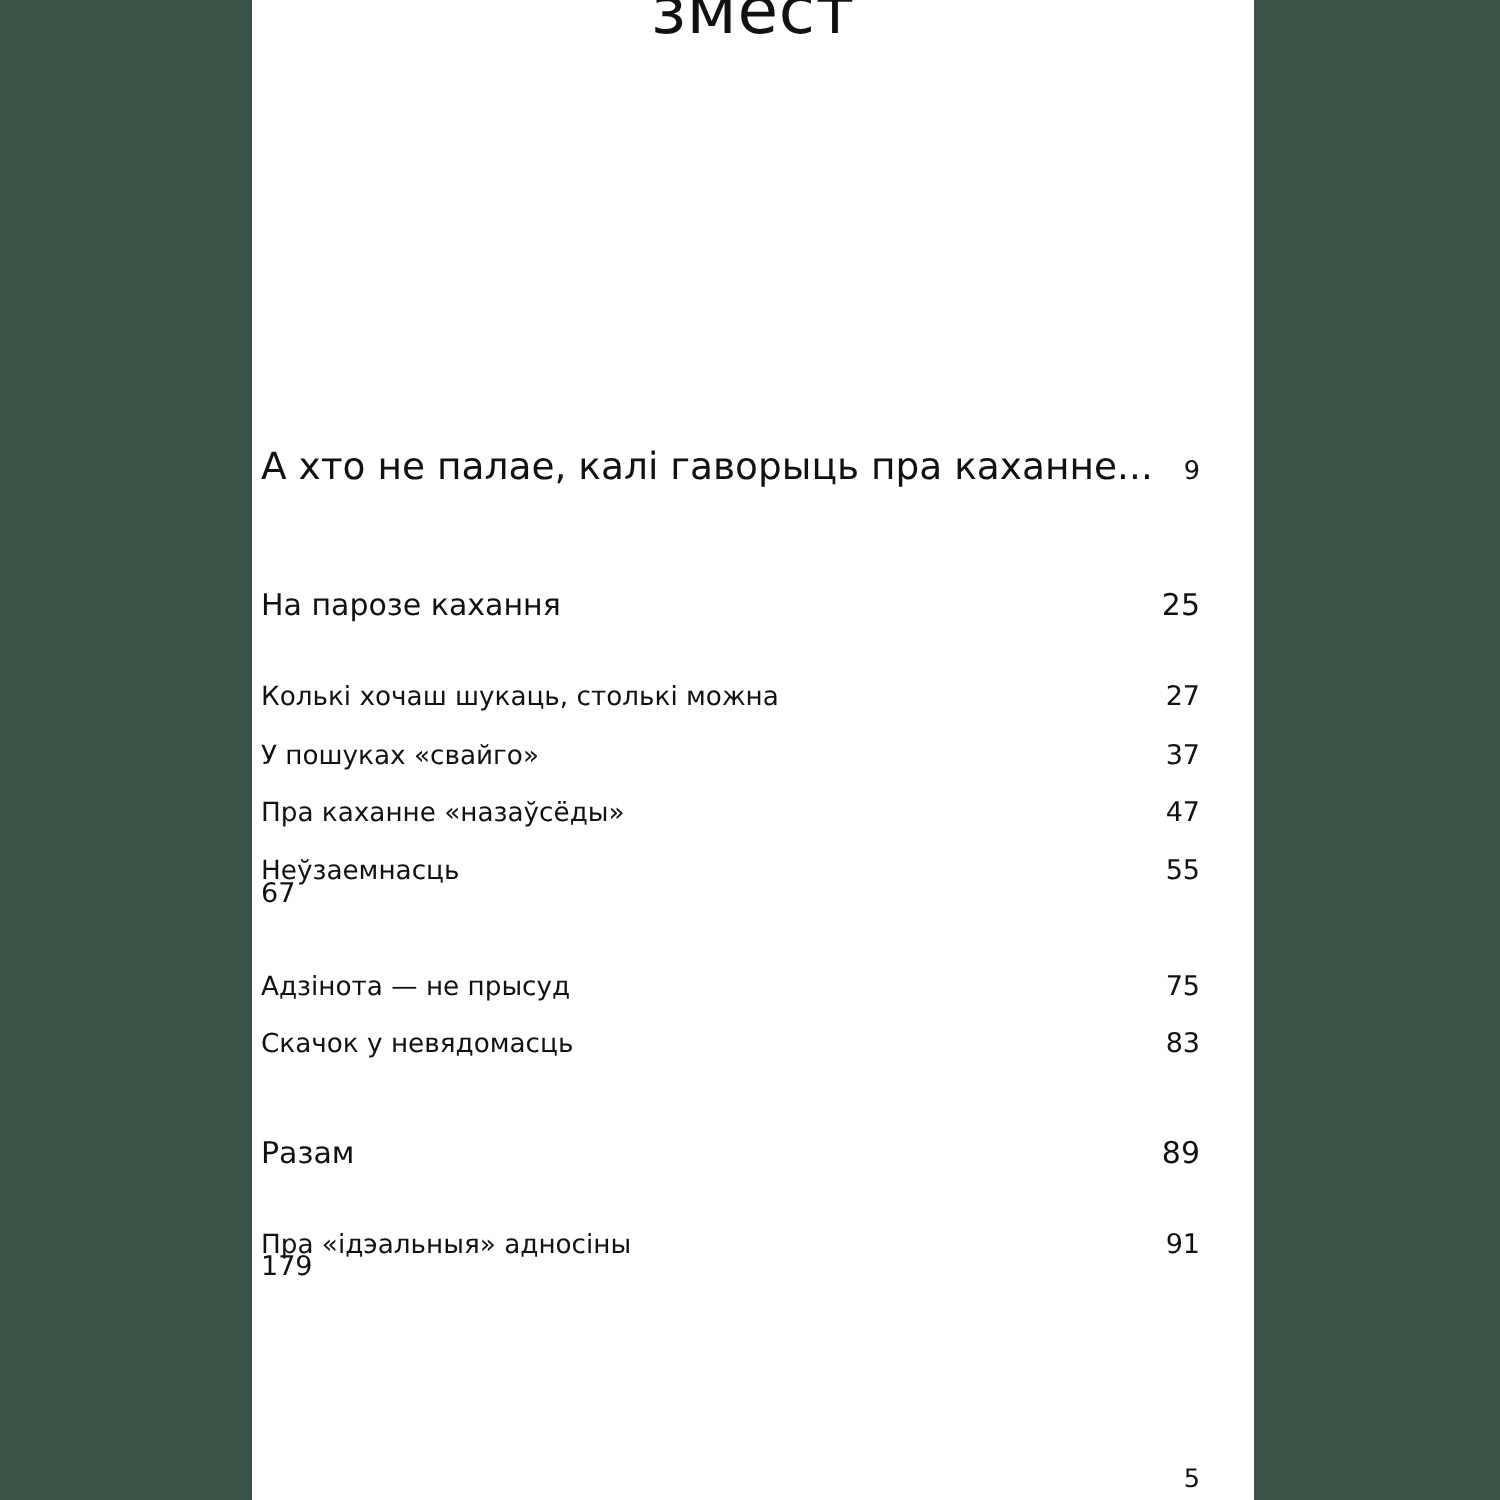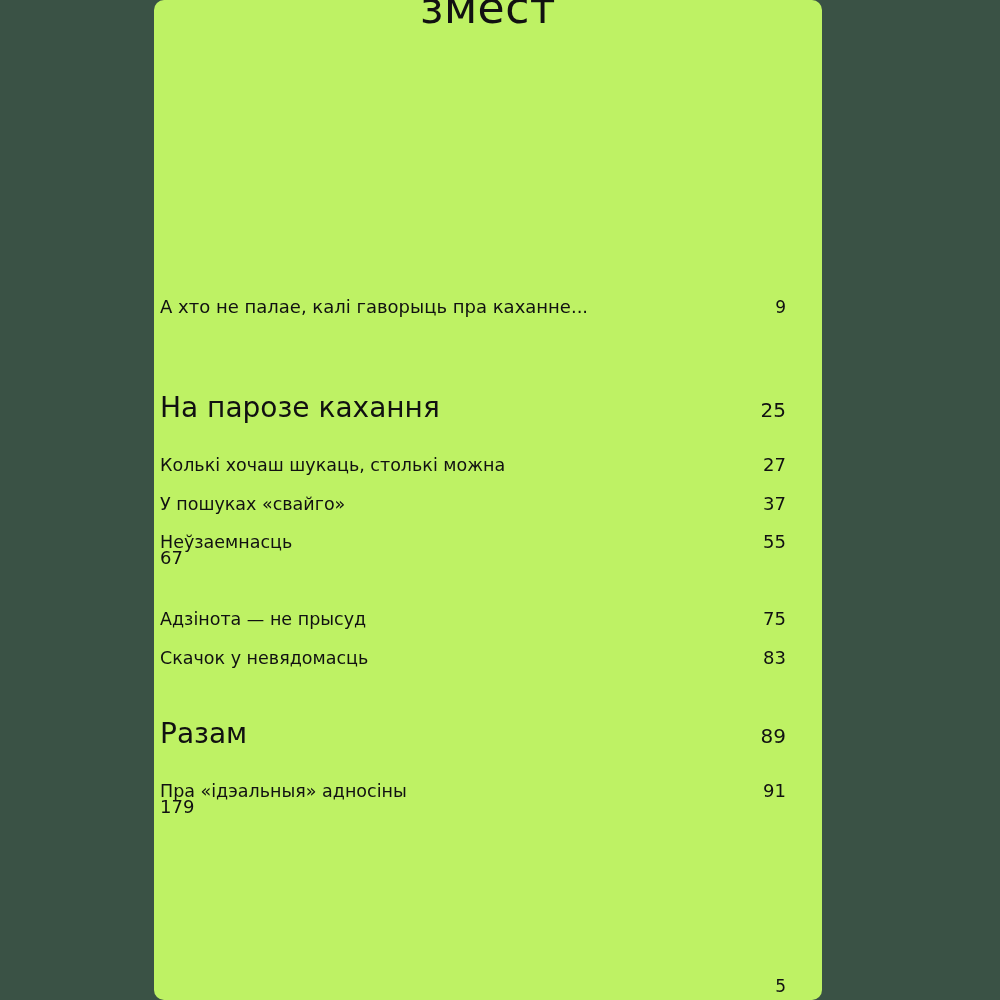--- a/index.html
+++ b/index.html
@@ -8,27 +8,26 @@
   }
   body {
     width: 1000px;
     height: 1000px;
     background: #3a5245;
     font-family: "DejaVu Sans", sans-serif;
     overflow: hidden;
   }
   .page {
     position: absolute;
-    left: 154px;
+    left: 168px;
     top: 0;
     width: 668px;
     height: 1000px;
-    background: #bef264;
+    background: #ffffff;
     box-sizing: border-box;
-    border-radius: 10px;
   }
   .page-title {
     position: absolute;
     top: -18px;
     left: 0;
     width: 668px;
     text-align: center;
     font-size: 44px;
     font-weight: 400;
     letter-spacing: 0.5px;
@@ -53,33 +52,33 @@
   .toc-row .page-num {
     color: #111111;
     text-align: right;
     white-space: nowrap;
   }
   
   .row-intro {
     height: 40px;
   }
   .row-intro .label {
-    font-size: 18px;
+    font-size: 25px;
     text-align: center;
   }
   .row-intro .page-num {
     font-size: 17px;
   }
   
   .row-section {
     height: 40px;
     margin-top: 55px;
   }
   .row-section .label {
-    font-size: 28px;
+    font-size: 20px;
   }
   .row-section .page-num {
     font-size: 20px;
   }
   
   .row-item {
     height: 38.5px;
   }
   .row-item .label {
     font-size: 17.5px;
@@ -117,20 +116,24 @@
 
     <div class="toc-row row-item">
       <span class="label">Колькі хочаш шукаць, столькі можна</span>
       <span class="page-num">27</span>
     </div>
     <div class="toc-row row-item">
       <span class="label">У пошуках «свайго»</span>
       <span class="page-num">37</span>
     </div>
     <div class="toc-row row-item">
+      <span class="label">Пра каханне «назаўсёды»</span>
+      <span class="page-num">47</span>
+    </div>
+    <div class="toc-row row-item">
       <span class="label">Неўзаемнасць</span>
       <span class="page-num">55</span>
     </div>
     <div class="toc-row row-item">
       <span class="page-num">67</span>
     </div>
     <div class="toc-row row-item">
       <span class="label">Адзінота — не прысуд</span>
       <span class="page-num">75</span>
     </div>

